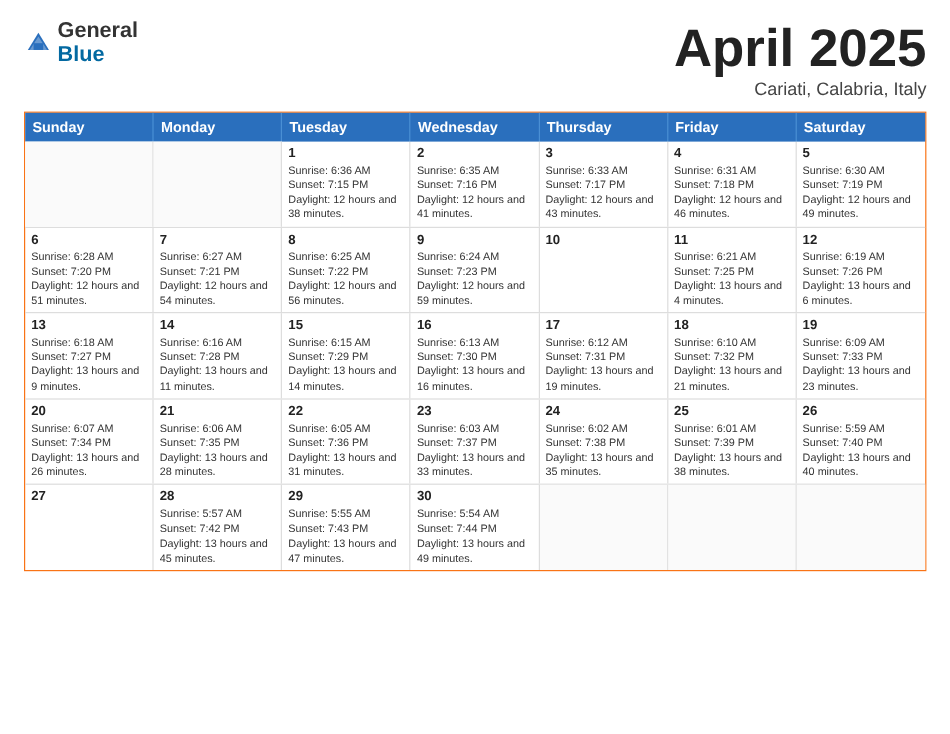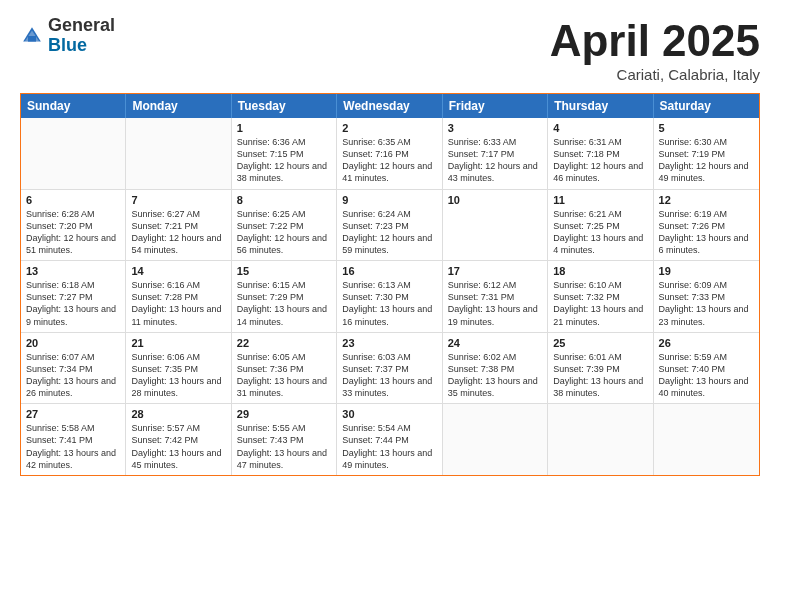--- a/index.html
+++ b/index.html
@@ -6,21 +6,21 @@
     body {
       font-family: Arial, sans-serif;
       background: #fff;
       width: 792px;
       height: 612px;
       overflow: hidden;
     }
     .page {
       width: 792px;
       height: 466px;
-      padding: 16px 32px 10px 20px;
+      padding: 16px 20px 10px 20px;
       display: flex;
       flex-direction: column;
     }
     .header {
       display: flex;
       justify-content: space-between;
       align-items: flex-start;
       margin-bottom: 10px;
     }
     .logo {
@@ -126,22 +126,22 @@
       <div class="location">Cariati, Calabria, Italy</div>
     </div>
   </div>
 
   <div class="calendar">
     <div class="cal-header" id="cal-header">
         <div class="cal-header-cell">Sunday</div>
         <div class="cal-header-cell">Monday</div>
         <div class="cal-header-cell">Tuesday</div>
         <div class="cal-header-cell">Wednesday</div>
+        <div class="cal-header-cell">Thursday</div>
         <div class="cal-header-cell">Friday</div>
-        <div class="cal-header-cell">Thursday</div>
         <div class="cal-header-cell">Saturday</div>
       </div>
     <div class="cal-body" id="cal-body">
         <div class="cal-row">
           <div class="cal-cell empty"></div>
           <div class="cal-cell empty"></div>
           <div class="cal-cell">
             <div class="day-num">1</div>
             <div class="cell-info" style="white-space: pre-line;">Sunrise: 6:36 AM
 Sunset: 7:15 PM
@@ -297,23 +297,20 @@
           <div class="cal-cell">
             <div class="day-num">26</div>
             <div class="cell-info" style="white-space: pre-line;">Sunrise: 5:59 AM
 Sunset: 7:40 PM
 Daylight: 13 hours and 40 minutes.</div>
           </div>
         </div>
         <div class="cal-row">
           <div class="cal-cell">
             <div class="day-num">27</div>
-            <div class="cell-info" style="white-space: pre-line;">Sunrise: 5:58 AM
-Sunset: 7:41 PM
-Daylight: 13 hours and 42 minutes.</div>
           </div>
           <div class="cal-cell">
             <div class="day-num">28</div>
             <div class="cell-info" style="white-space: pre-line;">Sunrise: 5:57 AM
 Sunset: 7:42 PM
 Daylight: 13 hours and 45 minutes.</div>
           </div>
           <div class="cal-cell">
             <div class="day-num">29</div>
             <div class="cell-info" style="white-space: pre-line;">Sunrise: 5:55 AM

